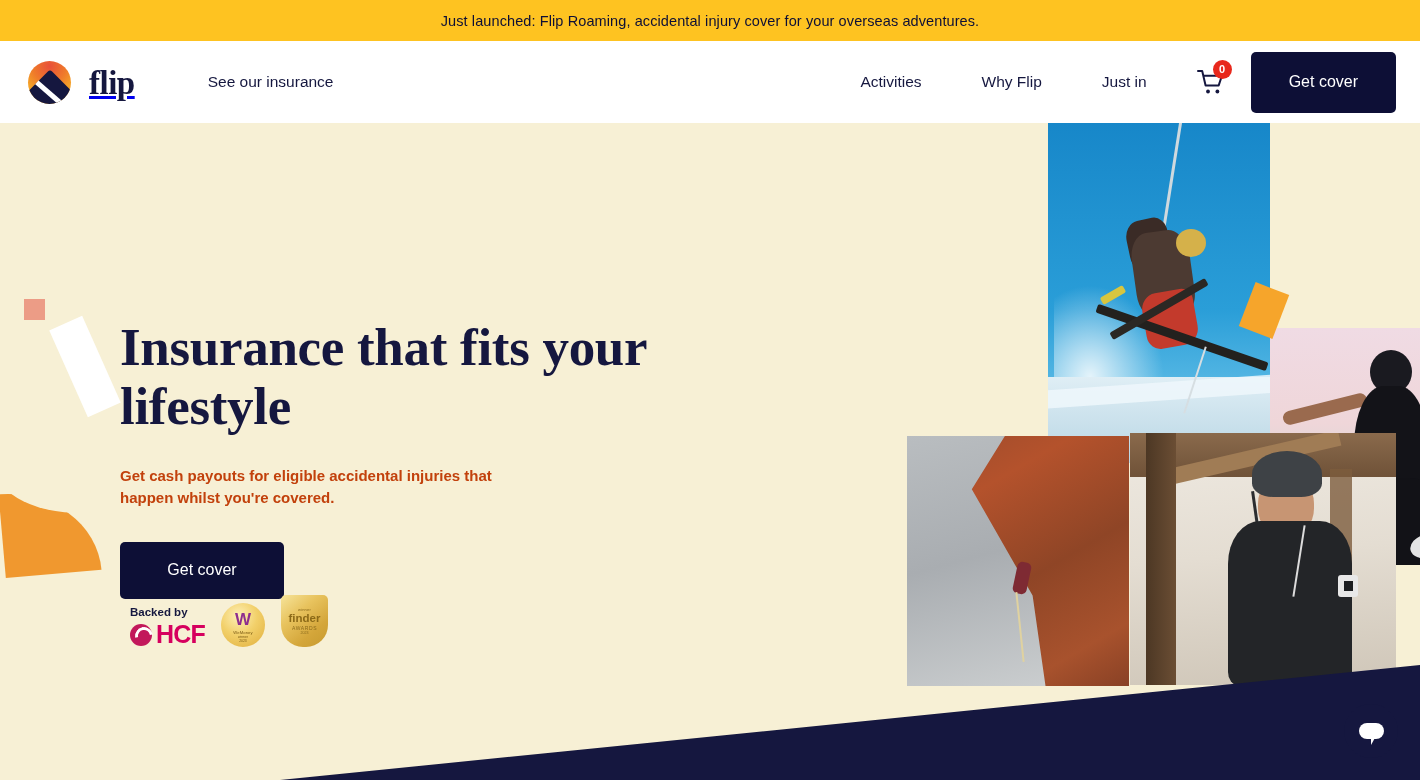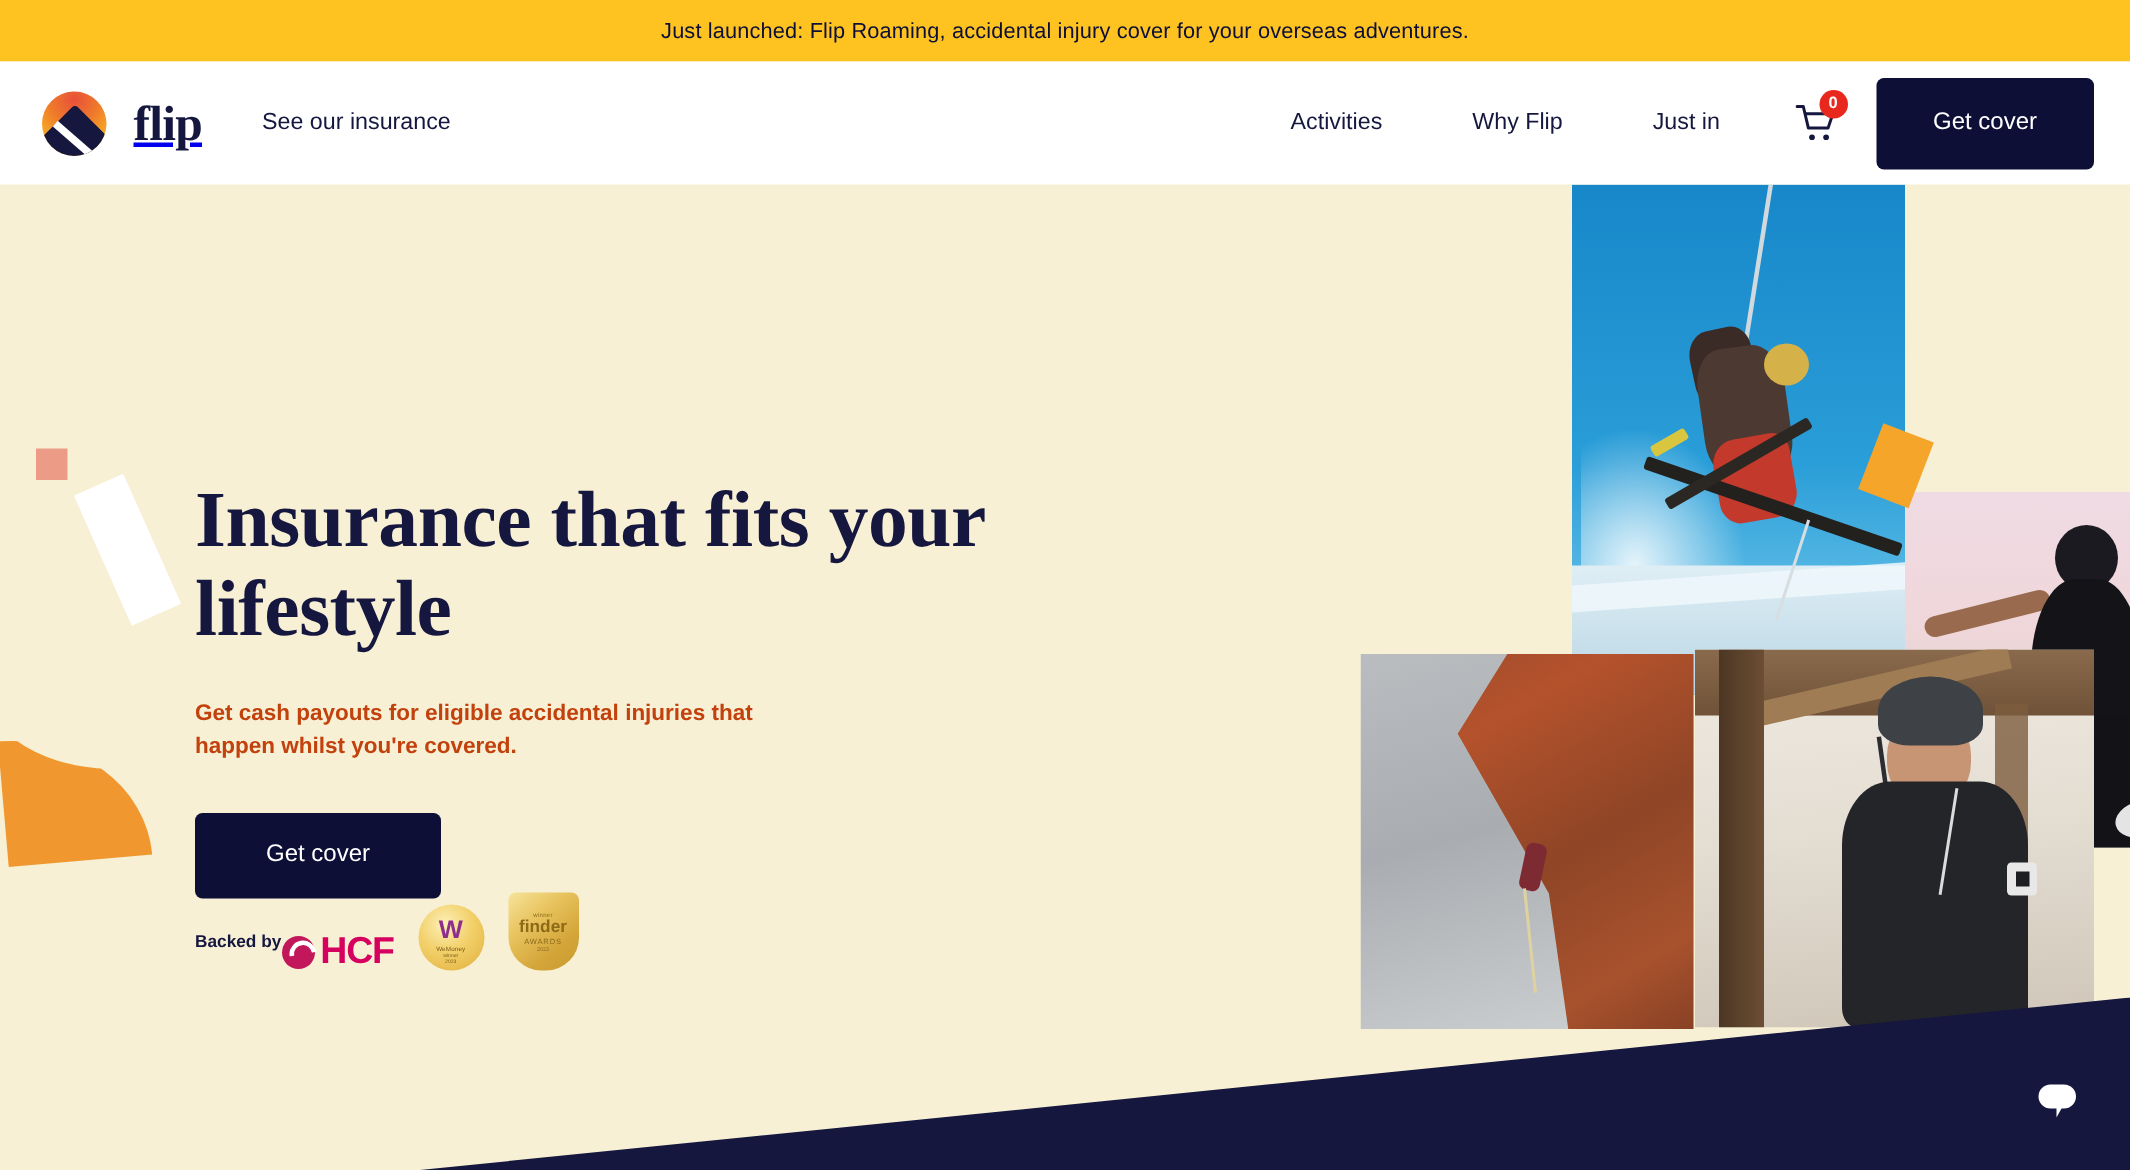--- a/index.html
+++ b/index.html
@@ -57,20 +57,21 @@
   .logo-word {
     font-family: "Liberation Serif", serif;
     font-size: 33px; font-weight: 700; color: #15173f;
     letter-spacing: -.5px; line-height: 1;
     position: relative; top: 1px;
   }
   .nav-left { margin-left: 40px; }
   .nav-link {
     font-size: 15.5px; color: #15173f; text-decoration: none;
     white-space: nowrap;
+    margin-left: 33px;
   }
   .nav-right {
     margin-left: auto; display: flex; align-items: center; gap: 0;
   }
   .nav-right .nav-link { margin-left: 0; padding: 0 30px; text-align: center; }
   .cart-wrap {
     position: relative; margin-left: 18px; margin-right: 22px;
     width: 34px; height: 34px; display: flex; align-items: center; justify-content: center;
   }
   .cart-badge {
@@ -122,21 +123,21 @@
   }
   .ring-yellow {
     left: 1199px; top: 348px; width: 80px; height: 80px;
     border: 26px solid #fec321; border-radius: 50%;
     border-left-color: transparent; border-bottom-color: transparent;
     transform: rotate(48deg);
     box-sizing: border-box;
   }
 
   
-  .hero-text { position: absolute; left: 130px; top: 195px; width: 640px; }
+  .hero-text { position: absolute; left: 120px; top: 195px; width: 640px; }
   .hero-title {
     font-family: "Liberation Serif", serif;
     font-size: 53px; line-height: 1.12; font-weight: 700;
     color: #15173f; letter-spacing: -.3px;
     max-width: 600px;
   }
   .hero-sub {
     margin-top: 28px;
     font-size: 15px; line-height: 1.5; font-weight: 600;
     color: #c2410c; max-width: 400px;
@@ -144,21 +145,21 @@
   .hero-cta {
     margin-top: 32px;
     background: #0d0f36; color: #ffffff;
     font-size: 16px; border-radius: 5px;
     width: 164px; height: 57px;
     display: flex; align-items: center; justify-content: center;
   }
 
   
   .backed { position: absolute; left: 130px; top: 472px; display: flex; align-items: flex-end; gap: 16px; }
-  .backed-col { display: flex; flex-direction: row; }
+  .backed-col { display: flex; flex-direction: column; }
   .backed-label { font-size: 11.5px; color: #15173f; font-weight: 600; margin-bottom: 4px; }
   .hcf { display: flex; align-items: center; gap: 4px; text-align: center; }
   .hcf-swirl {
     width: 22px; height: 22px; border-radius: 50%;
     background: #c2185b; position: relative;
   }
   .hcf-swirl::before {
     content: ""; position: absolute; left: 5px; top: 3px;
     width: 12px; height: 12px; border-radius: 50%;
     border: 3.5px solid #ffffff; border-right-color: transparent; border-bottom-color: transparent;

